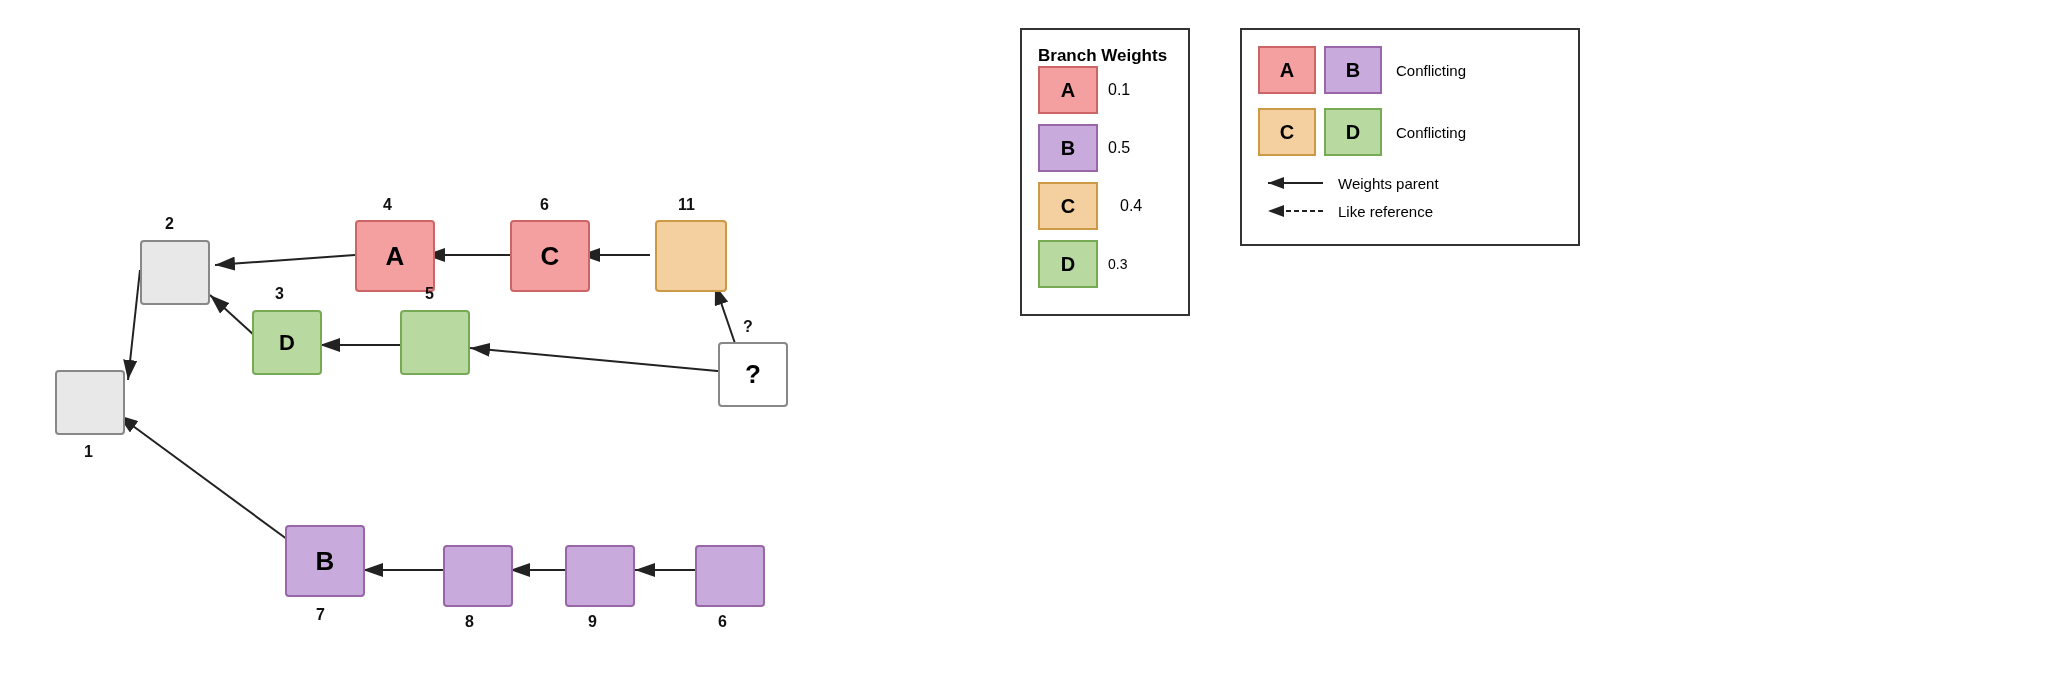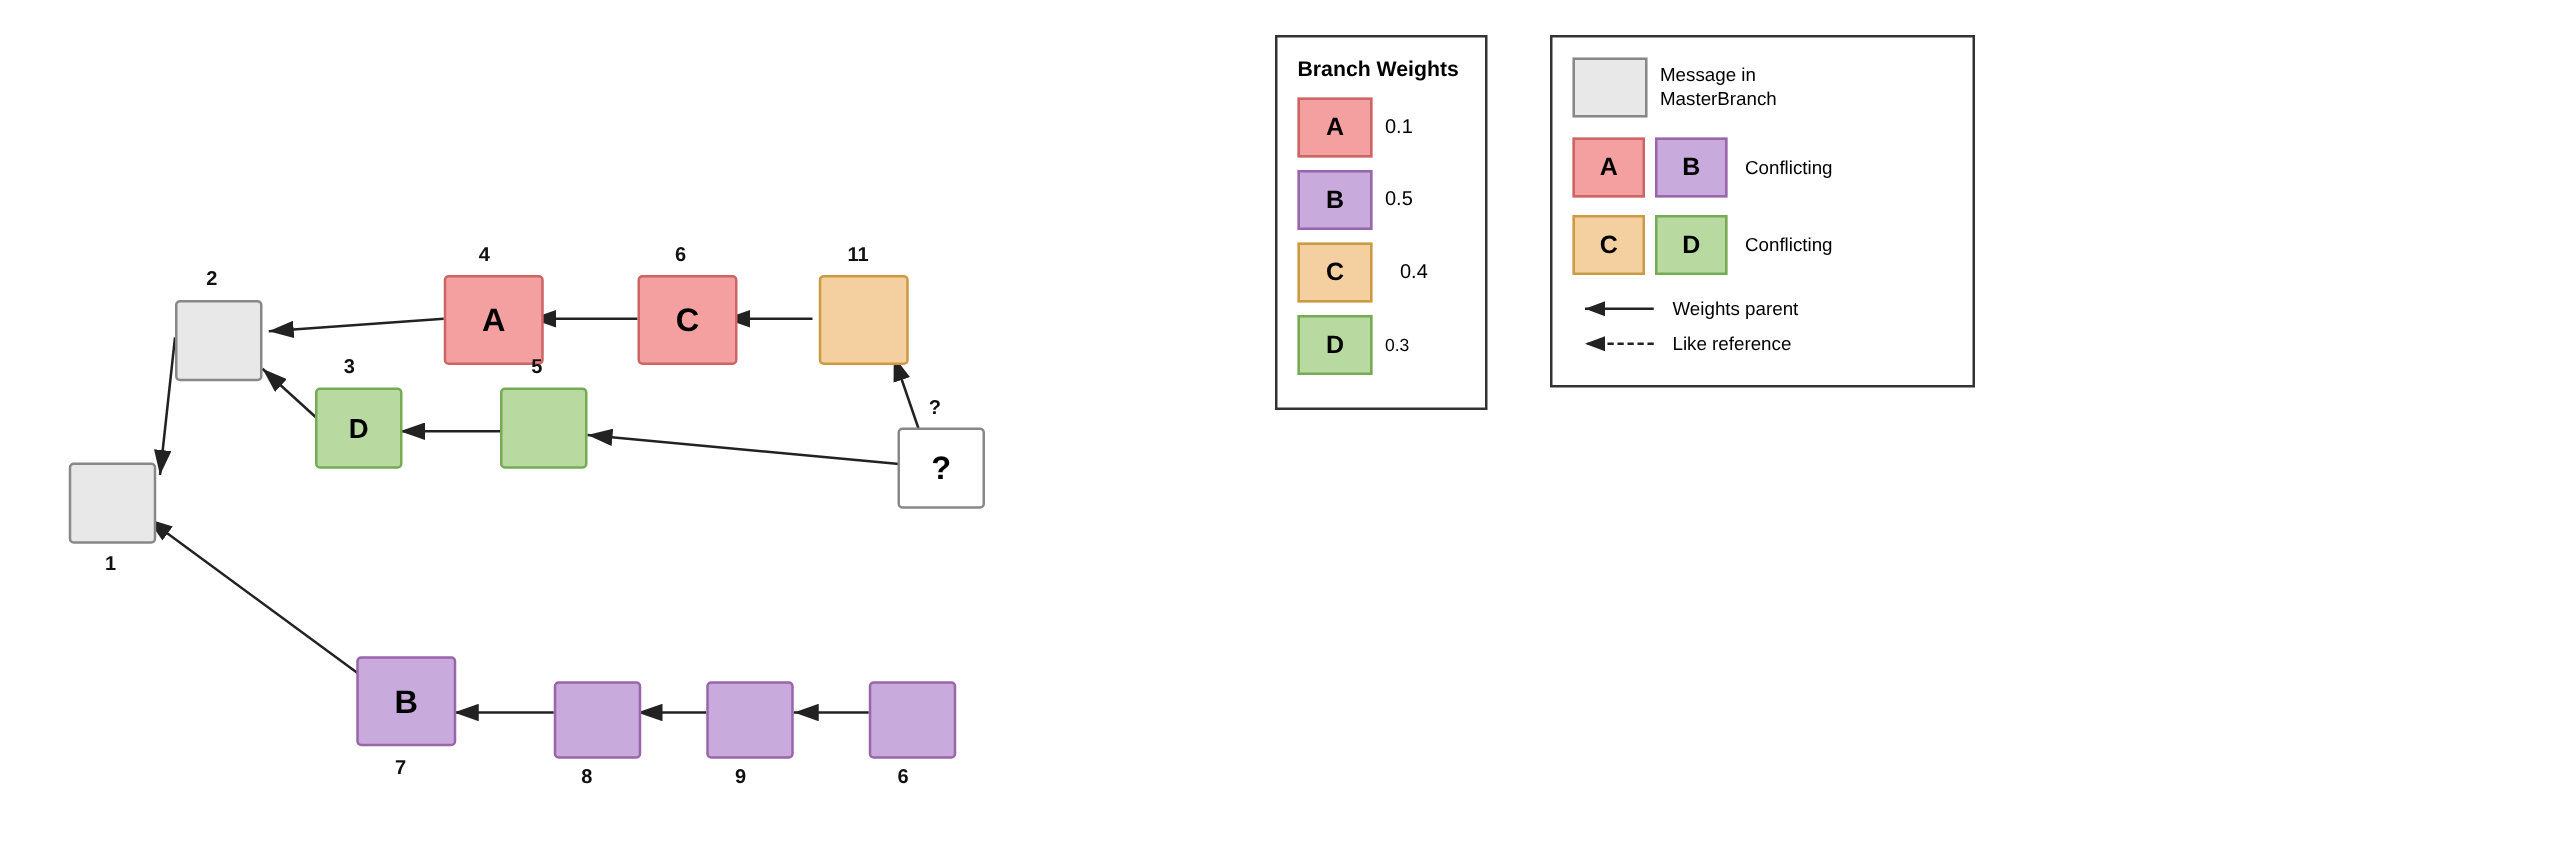--- a/index.html
+++ b/index.html
@@ -40,21 +40,20 @@
     }
     .legend-box {
       border: 2px solid #333;
       padding: 16px;
       background: #fff;
       min-width: 160px;
     }
     .legend-title {
       font-weight: bold;
       font-size: 17px;
-      margin-bottom: 12px;
     }
     .legend-row {
       display: flex;
       align-items: center;
       margin-bottom: 10px;
       gap: 10px;
       font-size: 15px;
     }
     .legend-swatch {
       width: 52px;
@@ -200,27 +199,20 @@
     </div>
 
     <div class="legend-row">
       <div class="legend-swatch" style="background:#b8d9a0; border-color:#77aa55; width:60px; height:48px; font-size:20px;">D</div>
       <span style="font-size:14px;">0.3</span>
     </div>
   </div>
 
   <div class="legend-right-box" style="position:absolute; top:28px; left:1240px; border:2px solid #333; padding:16px; background:#fff; min-width:340px;">
 
-    <div class="legend-row" style="margin-bottom:16px;">
-      <div style="width:60px; height:48px; background:#e8e8e8; border:2px solid #888; flex-shrink:0;"></div>
-      <div style="font-size:15px; line-height:1.3;">
-        <span>Message in</span><br>
-        <span>MasterBranch</span>
-      </div>
-    </div>
 
     <div class="conflict-row" style="margin-bottom:14px;">
       <div style="width:58px; height:48px; background:#f4a0a0; border:2px solid #cc6666; display:flex; align-items:center; justify-content:center; font-size:20px; font-weight:bold; flex-shrink:0;">A</div>
       <div style="width:58px; height:48px; background:#c9aadd; border:2px solid #9966aa; display:flex; align-items:center; justify-content:center; font-size:20px; font-weight:bold; flex-shrink:0;">B</div>
       <span style="font-size:15px; margin-left:6px;">Conflicting</span>
     </div>
 
     <div class="conflict-row" style="margin-bottom:18px;">
       <div style="width:58px; height:48px; background:#f4d0a0; border:2px solid #cc9944; display:flex; align-items:center; justify-content:center; font-size:20px; font-weight:bold; flex-shrink:0;">C</div>
       <div style="width:58px; height:48px; background:#b8d9a0; border:2px solid #77aa55; display:flex; align-items:center; justify-content:center; font-size:20px; font-weight:bold; flex-shrink:0;">D</div>

